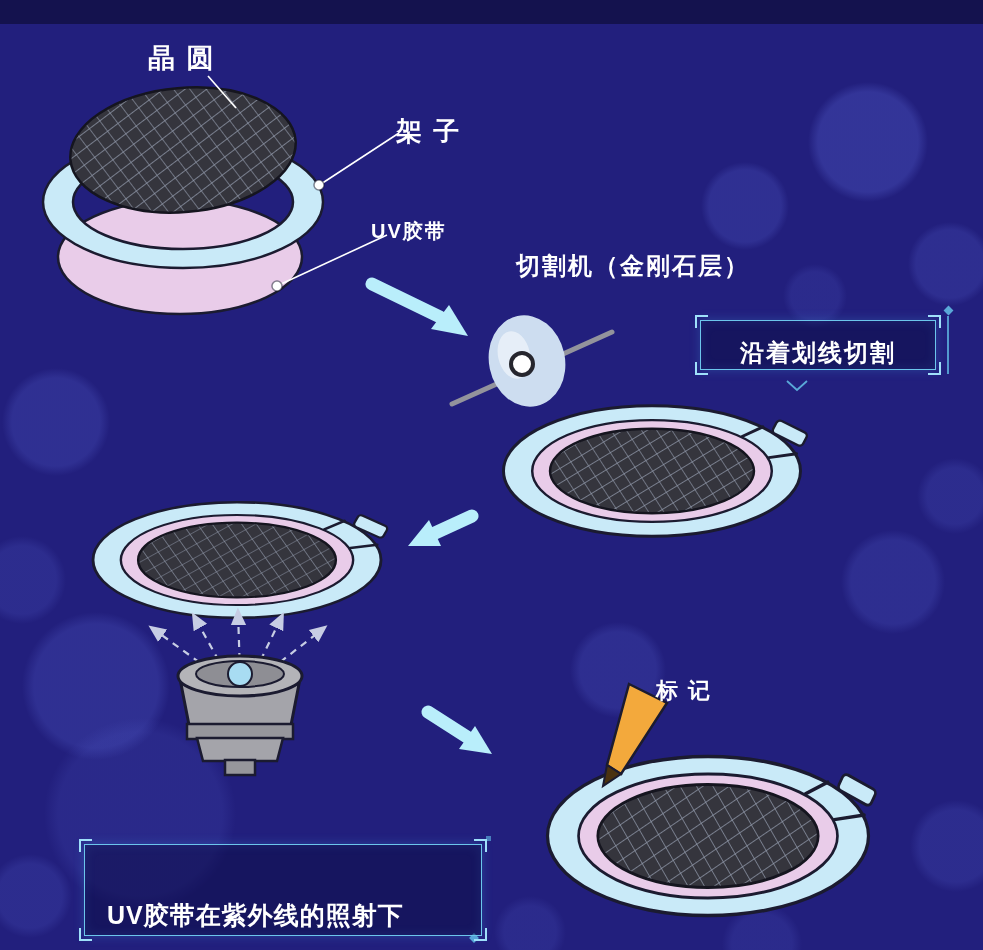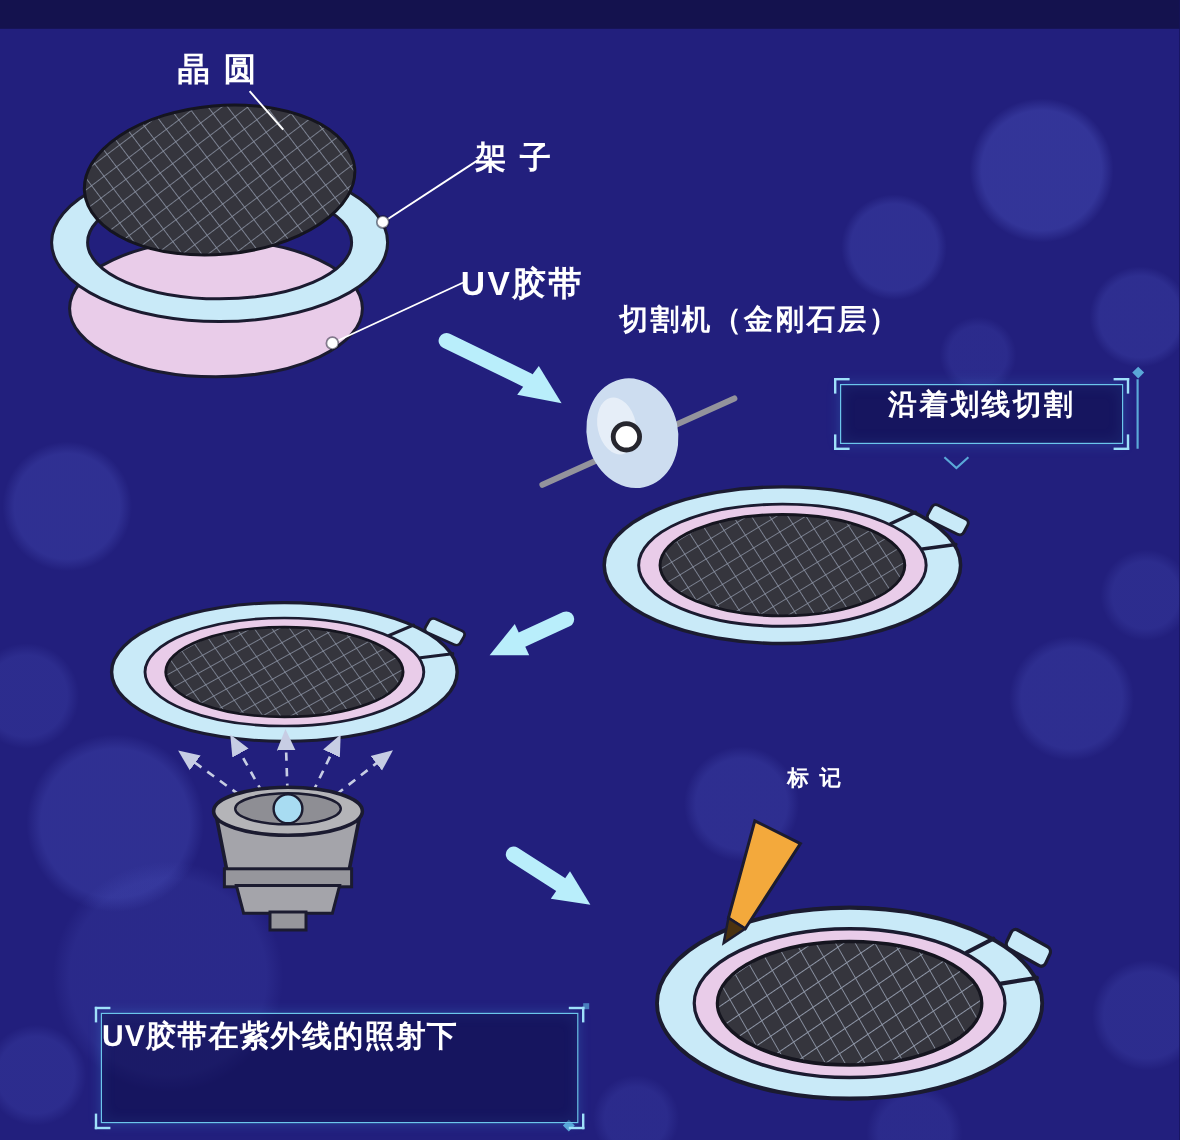--- a/index.html
+++ b/index.html
@@ -22,23 +22,23 @@
       radial-gradient(circle at 30px 872px, rgba(100,115,230,.16) 0 32px, rgba(0,0,0,0) 42px),
       radial-gradient(circle at 530px 908px, rgba(100,115,230,.14) 0 26px, rgba(0,0,0,0) 36px),
       radial-gradient(circle at 956px 822px, rgba(100,115,230,.16) 0 36px, rgba(0,0,0,0) 46px),
       radial-gradient(circle at 762px 920px, rgba(100,115,230,.14) 0 30px, rgba(0,0,0,0) 40px);
     margin-top: 24px;
   }
   svg.art{position:absolute;left:0;top:0;}
   .label{position:absolute;color:var(--c-text,#fff);font-weight:bold;letter-spacing:2px;white-space:nowrap;}
   .infobox{position:absolute;border:1.5px solid var(--c-box-border,#6cc6ec);background:var(--c-box-fill,rgba(8,8,60,.45));
     box-shadow:0 0 10px rgba(70,160,230,.28), inset 0 0 12px rgba(70,160,230,.12);
-    display:flex;align-items:flex-start;justify-content:center;color:var(--c-text,#fff);font-weight:bold;box-sizing:border-box;}
+    display:flex;align-items:flex-end;justify-content:center;color:var(--c-text,#fff);font-weight:bold;box-sizing:border-box;}
   .infobox .boxtext{font-size:24px;letter-spacing:2px;}
-  .infobox.note{justify-content:flex-start;}
+  .infobox.note{justify-content:flex-start;padding-left:22px;}
   .notetext{font-size:25px;line-height:1.55;letter-spacing:1px;}
   .tick{position:absolute;width:11px;height:11px;border:0 solid #9fe0fa;}
   .t-tl{left:-6px;top:-6px;border-left-width:2.5px;border-top-width:2.5px;}
   .t-tr{right:-6px;top:-6px;border-right-width:2.5px;border-top-width:2.5px;}
   .t-bl{left:-6px;bottom:-6px;border-left-width:2.5px;border-bottom-width:2.5px;}
   .t-br{right:-6px;bottom:-6px;border-right-width:2.5px;border-bottom-width:2.5px;}
 
   
   .sOut3{stroke:var(--c-outline,#1b1b30);stroke-width:3;}
   .sOut25{stroke:var(--c-outline,#1b1b30);stroke-width:2.5;}
@@ -162,23 +162,23 @@
       <line x1="948" y1="292" x2="948" y2="350" class="orn"></line>
       <rect x="945" y="283" width="7" height="7" transform="rotate(45 948.5 286.5)" class="ornF"></rect>
       <path d="M787,357 L797,366 L807,357" class="orn"></path>
       <rect x="470.5" y="910.5" width="7" height="7" transform="rotate(45 474 914)" class="ornF"></rect>
       <rect x="486" y="812" width="5" height="5" class="ornF" opacity="0.7"></rect>
     </g>
   </svg>
 
   <div class="label" style="left:148px;top:16px;font-size:27px">晶 圆</div>
   <div class="label" style="left:396px;top:90px;font-size:26px">架 子</div>
-  <div class="label" style="left:384px;top:194px;font-size:28px">UV胶带</div>
+  <div class="label" style="left:371px;top:194px;font-size:20px">UV胶带</div>
   <div class="label" style="left:516px;top:226px;font-size:24px">切割机（金刚石层）</div>
-  <div class="label" style="left:656px;top:612px;font-size:18px">标 记</div>
+  <div class="label" style="left:656px;top:652px;font-size:22px">标 记</div>
 
   <div class="infobox" style="left:700px;top:296px;width:236px;height:50px">
     <i class="tick t-tl"></i>
     <i class="tick t-tr"></i>
     <i class="tick t-bl"></i>
     <i class="tick t-br"></i>
     <span class="boxtext">沿着划线切割</span>
   </div>
 
   <div class="infobox note" style="left:84px;top:820px;width:398px;height:92px">

